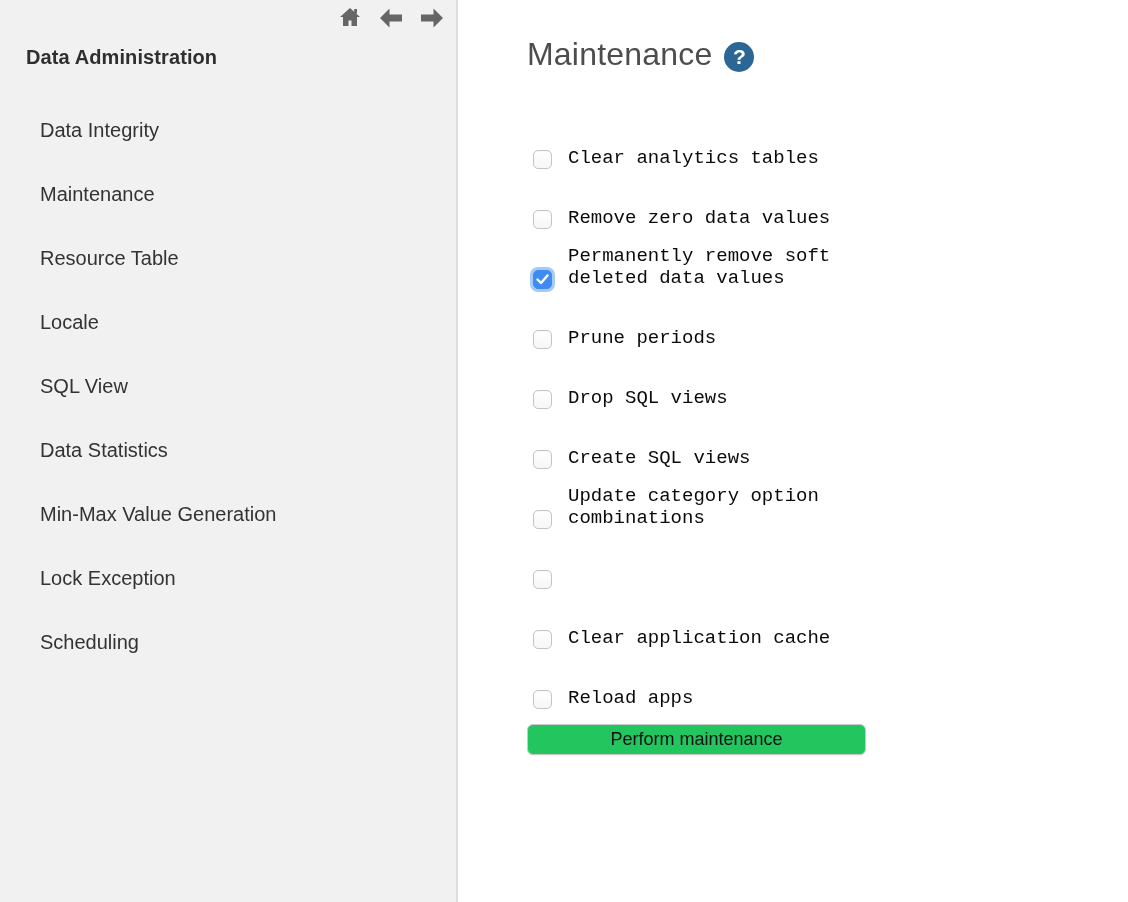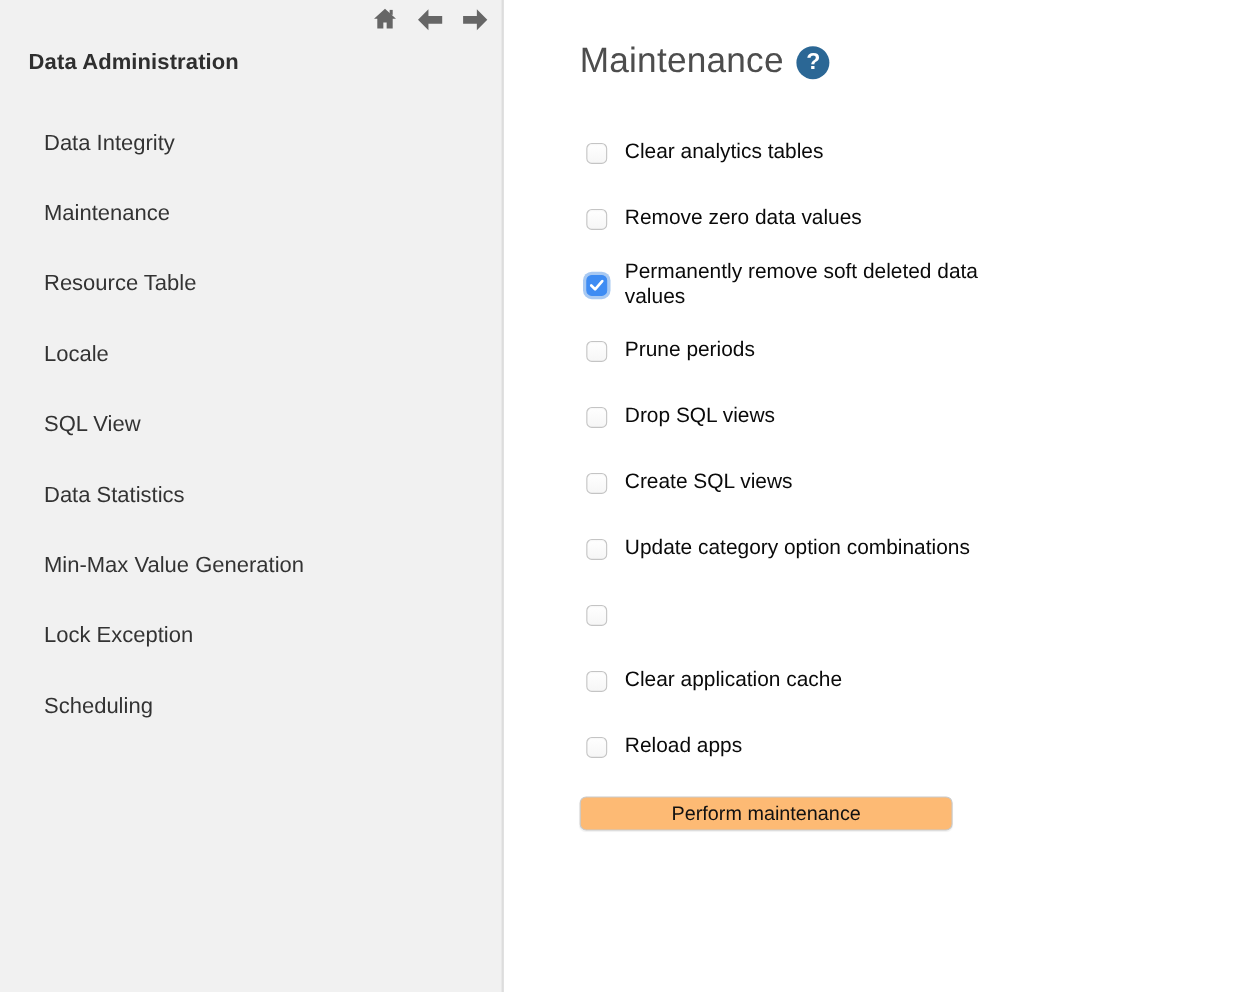--- a/index.html
+++ b/index.html
@@ -74,22 +74,23 @@
     font-size: 21px; font-weight: bold;
     display: flex; align-items: center; justify-content: center;
     margin-top: 4px;
     cursor: pointer;
     user-select: none;
   }
 
   .checkbox-list { margin-top: 36px; }
   .checkbox-row {
     height: 60px;
-    display: flex; align-items: center;
-    cursor: pointer;
+    display: flex; align-items: flex-end;
+    cursor: pointer;
+    font-family: Liberation Mono, monospace;
   }
   .checkbox-box {
     width: 19px; height: 19px;
     margin-left: 6px;
     border: 1px solid #c4c4c4;
     border-radius: 5px;
     background: linear-gradient(#ffffff, #f6f6f6);
     box-shadow: inset 0 1px 1px rgba(0,0,0,0.03);
     display: flex; align-items: center; justify-content: center;
     flex: 0 0 19px;
@@ -103,21 +104,21 @@
   .checkbox-row.checked .checkbox-box svg { display: block; }
   .checkbox-label {
     margin-left: 16px;
     font-size: 19px;
     color: var(--label_black);
   }
 
   .perform-btn {
     margin-top: 15px;
     width: 339px; height: 31px;
-    background: #fdba74;
+    background: #22c55e;
     border: 1px solid #c9c9c9;
     border-radius: 6px;
     font-family: "Liberation Sans", "DejaVu Sans", sans-serif;
     font-size: 18px;
     color: #111;
     box-shadow: 0 1px 1px rgba(0,0,0,0.06);
     cursor: pointer;
   }
 </style>
 </head>

